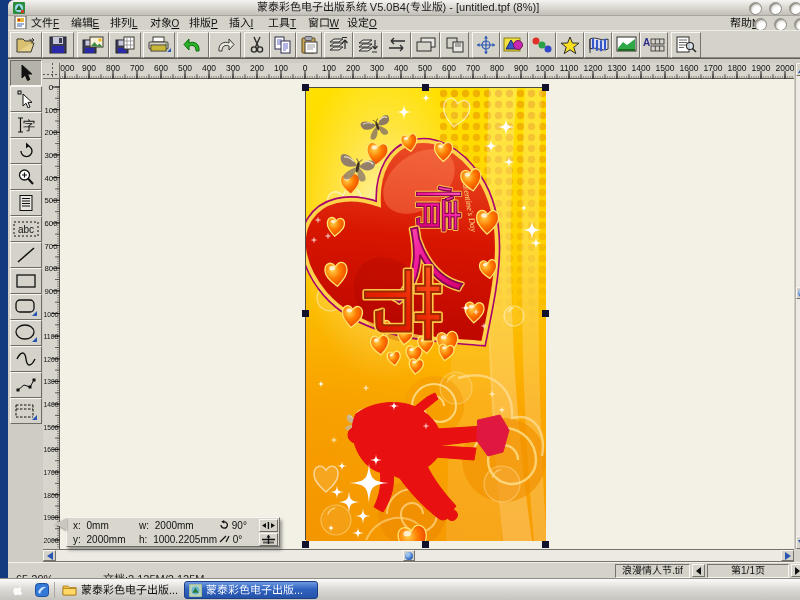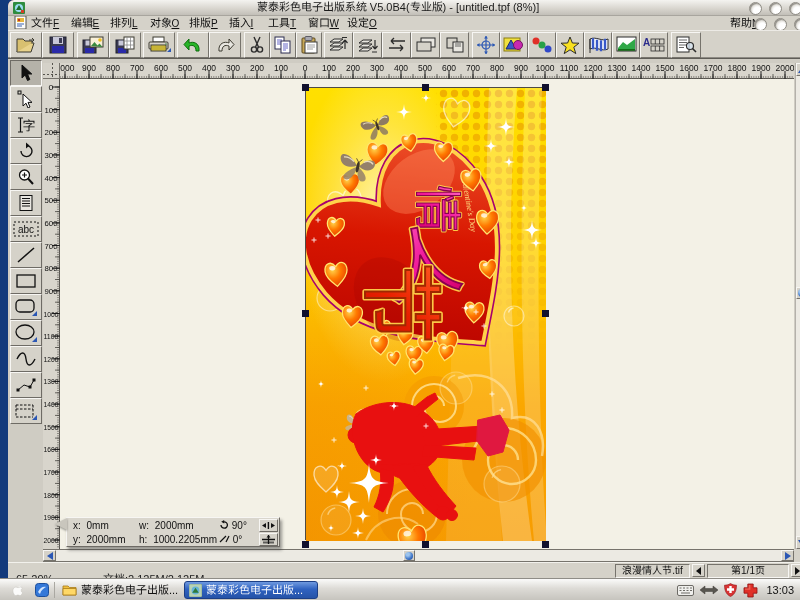--- a/index.html
+++ b/index.html
@@ -1584,31 +1584,13 @@
         </svg><svg viewBox="0 0 1000 1000" class="g">
           <path d="M465 340V485H51V560H465V860C465 878 458 883 438 884C416 885 342 886 261 882C273 904 287 938 293 960C389 960 454 958 491 946C530 934 543 911 543 861V560H953V485H543V379C657 320 786 230 873 146L816 103L799 108H151V182H716C645 240 548 301 465 340Z"></path>
         </svg><svg viewBox="0 0 1000 1000" class="g">
           <path d="M104 539V901H814V958H895V539H814V826H539V476H855V130H774V403H539V41H457V403H228V131H150V476H457V826H187V539Z"></path>
         </svg><svg viewBox="0 0 1000 1000" class="g">
           <path d="M105 60V458C105 609 96 789 30 917C47 927 72 949 84 963C143 860 164 729 171 597H309V959H378V529H173L174 457V384H439V317H351V38H282V317H174V60ZM852 401C830 515 792 612 743 692C694 608 659 509 636 401ZM483 108V453C483 602 474 790 397 923C415 932 444 952 457 965C543 822 555 621 555 453V401H576C602 535 642 654 700 752C646 819 583 869 514 901C530 915 549 944 559 962C627 927 689 878 742 815C789 877 845 926 912 962C923 943 946 916 963 902C893 869 834 820 786 757C857 652 908 515 932 341L887 329L875 332H555V168C692 157 841 138 948 112L901 48C800 74 630 96 483 108Z"></path>
         </svg>...</span>
   </div>
 
 
-  <div id="tray">
-    <svg width="17" height="11" viewBox="0 0 17 11">
-      <rect x="0.5" y="0.5" width="16" height="10" rx="1.5" fill="#efefec" stroke="#6d6b66"></rect>
-      <path d="M2.5,3 h2 M6,3 h2 M9.5,3 h2 M13,3 h2 M2.5,5.5 h2 M6,5.5 h2 M9.5,5.5 h2 M13,5.5 h2 M4,8 h9" stroke="#6d6b66" stroke-width="1"></path>
-    </svg>
-    <svg width="18" height="10" viewBox="0 0 18 10">
-      <path d="M0,5 L5,1 V3.5 H13 V1 L18,5 L13,9 V6.5 H5 V9 Z" fill="#585650" stroke="#3c3a36" stroke-width=".5"></path>
-    </svg>
-    <svg width="13" height="14" viewBox="0 0 13 14">
-      <path d="M6.5,0.5 C8.5,1.8 10.5,2.2 12.5,2.2 C12.5,8 10.5,11.5 6.5,13.5 C2.5,11.5 0.5,8 0.5,2.2 C2.5,2.2 4.5,1.8 6.5,0.5 Z" fill="#d83434" stroke="#8e1818" stroke-width=".6"></path>
-      <path d="M5.3,3 h2.4 v2.3 H10 v2.4 H7.7 V10 H5.3 V7.7 H3 V5.3 h2.3 Z" fill="#fff"></path>
-    </svg>
-    <svg width="15" height="15" viewBox="0 0 15 15">
-      <path d="M4.8,1 h5.4 v3.8 H14 v5.4 h-3.8 V14 H4.8 v-3.8 H1 V4.8 h3.8 Z" fill="#e03028" stroke="#8e1010" stroke-width=".8"></path>
-      <path d="M5.8,2 h1.6 v4.8 H2 V5.4 h3.8 Z" fill="#f07868" opacity=".7"></path>
-    </svg>
-    <span id="clock">13:03</span>
-  </div>
 </div>
 
 </body></html>

